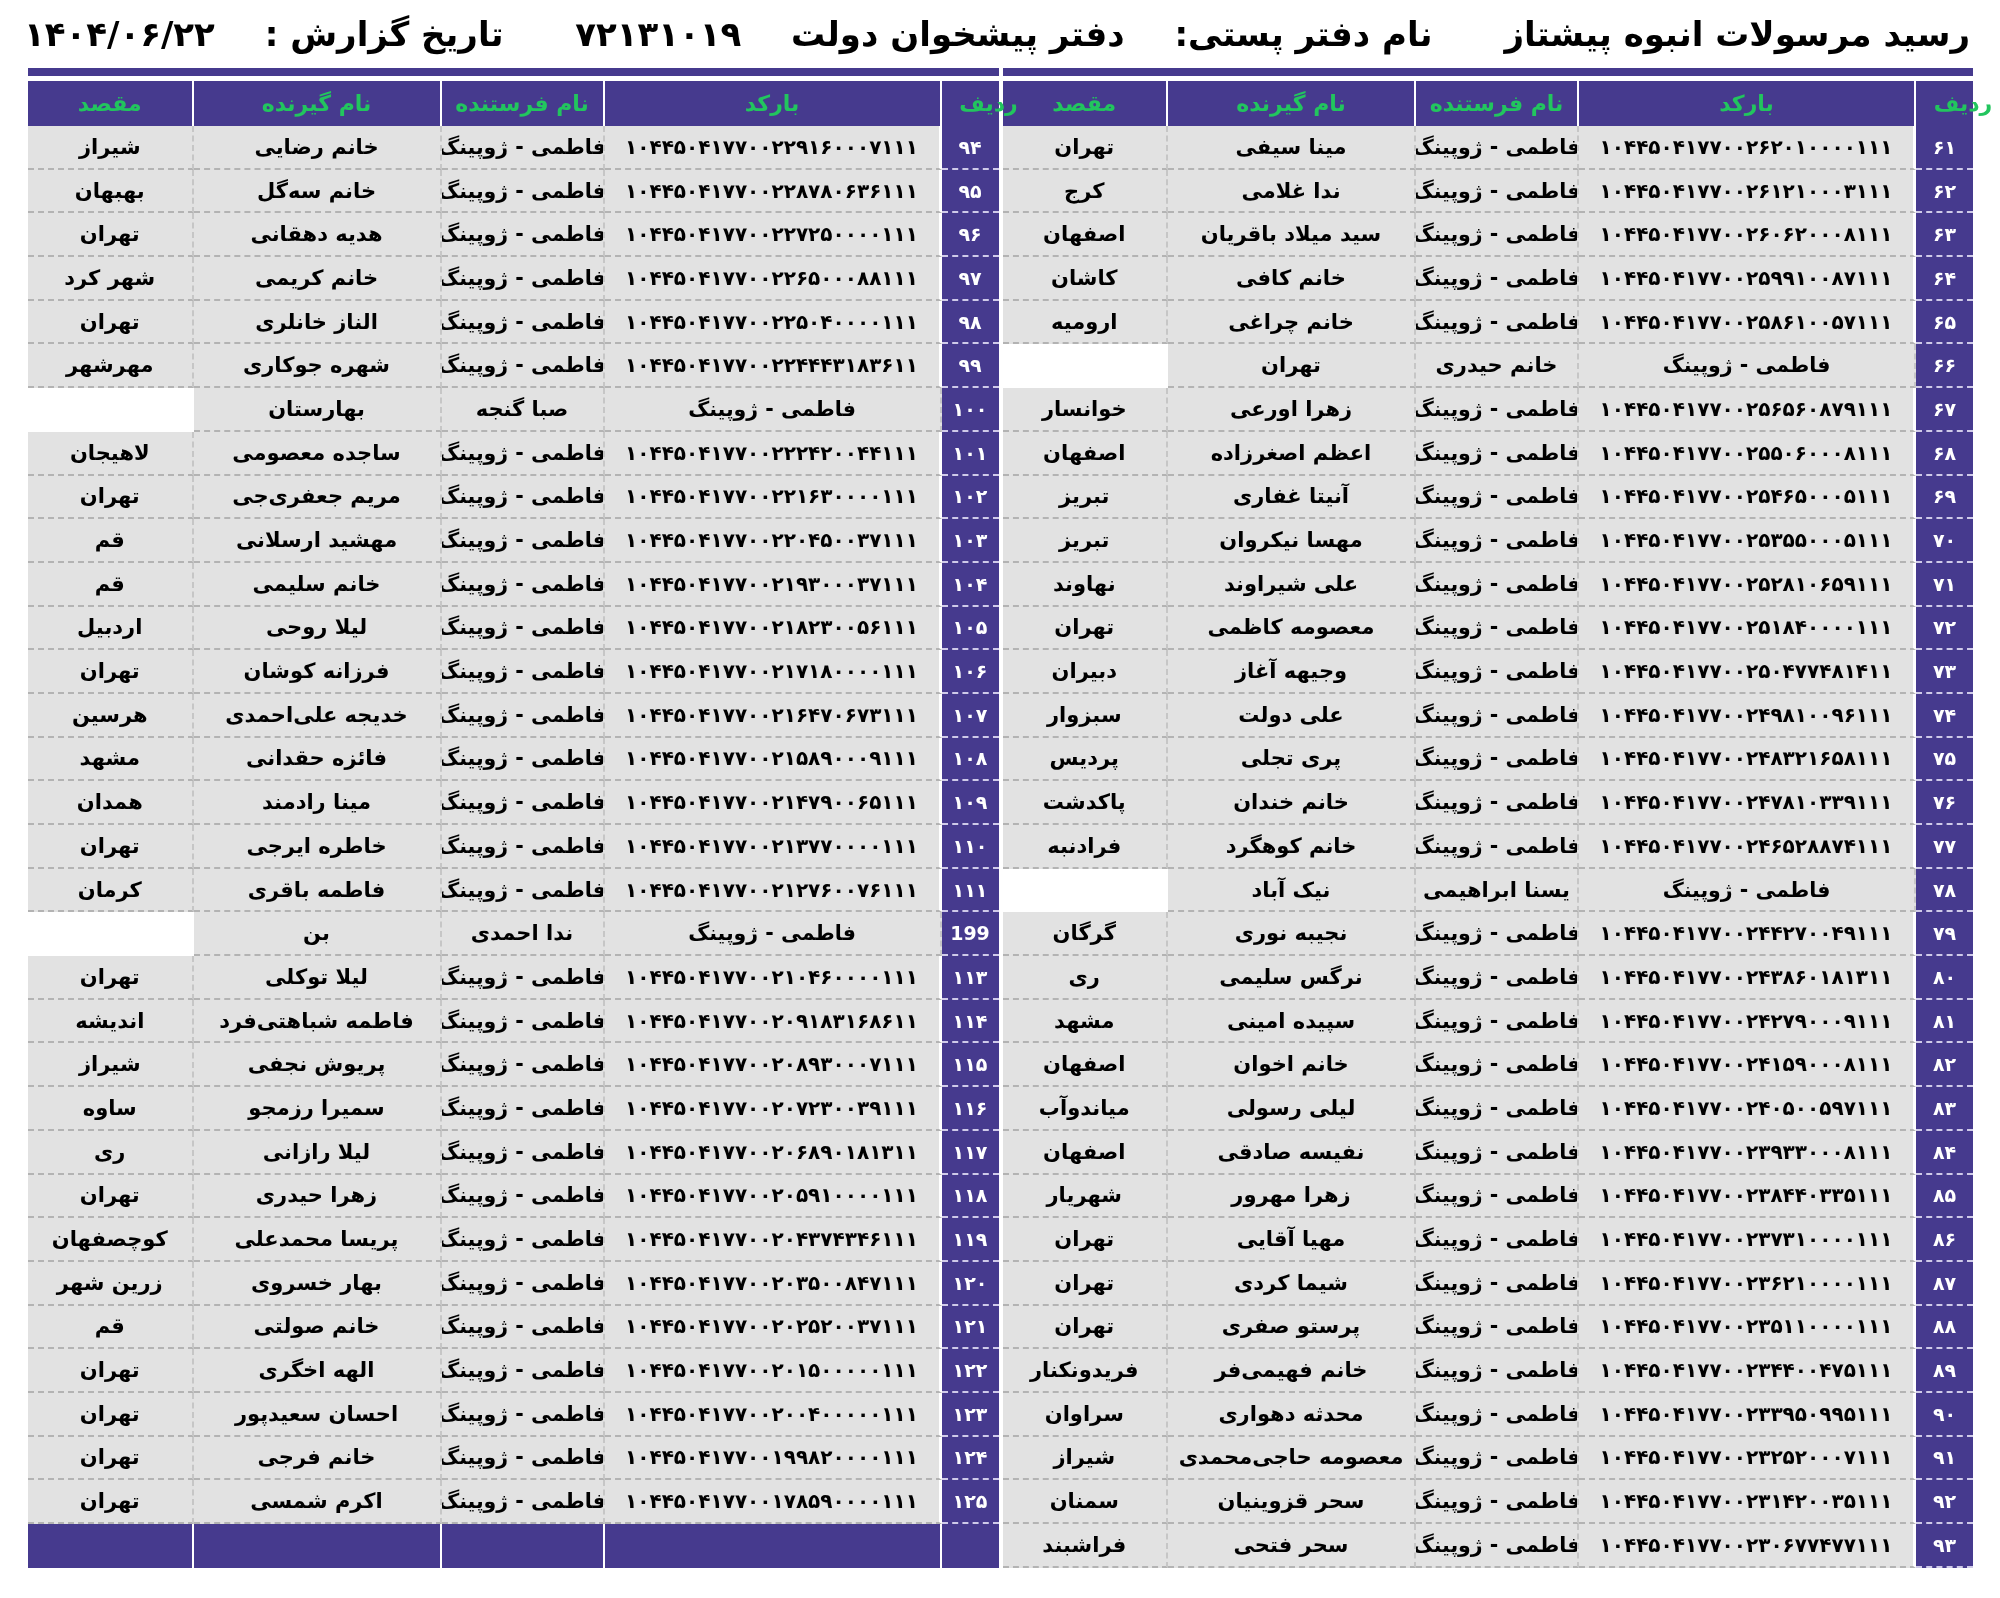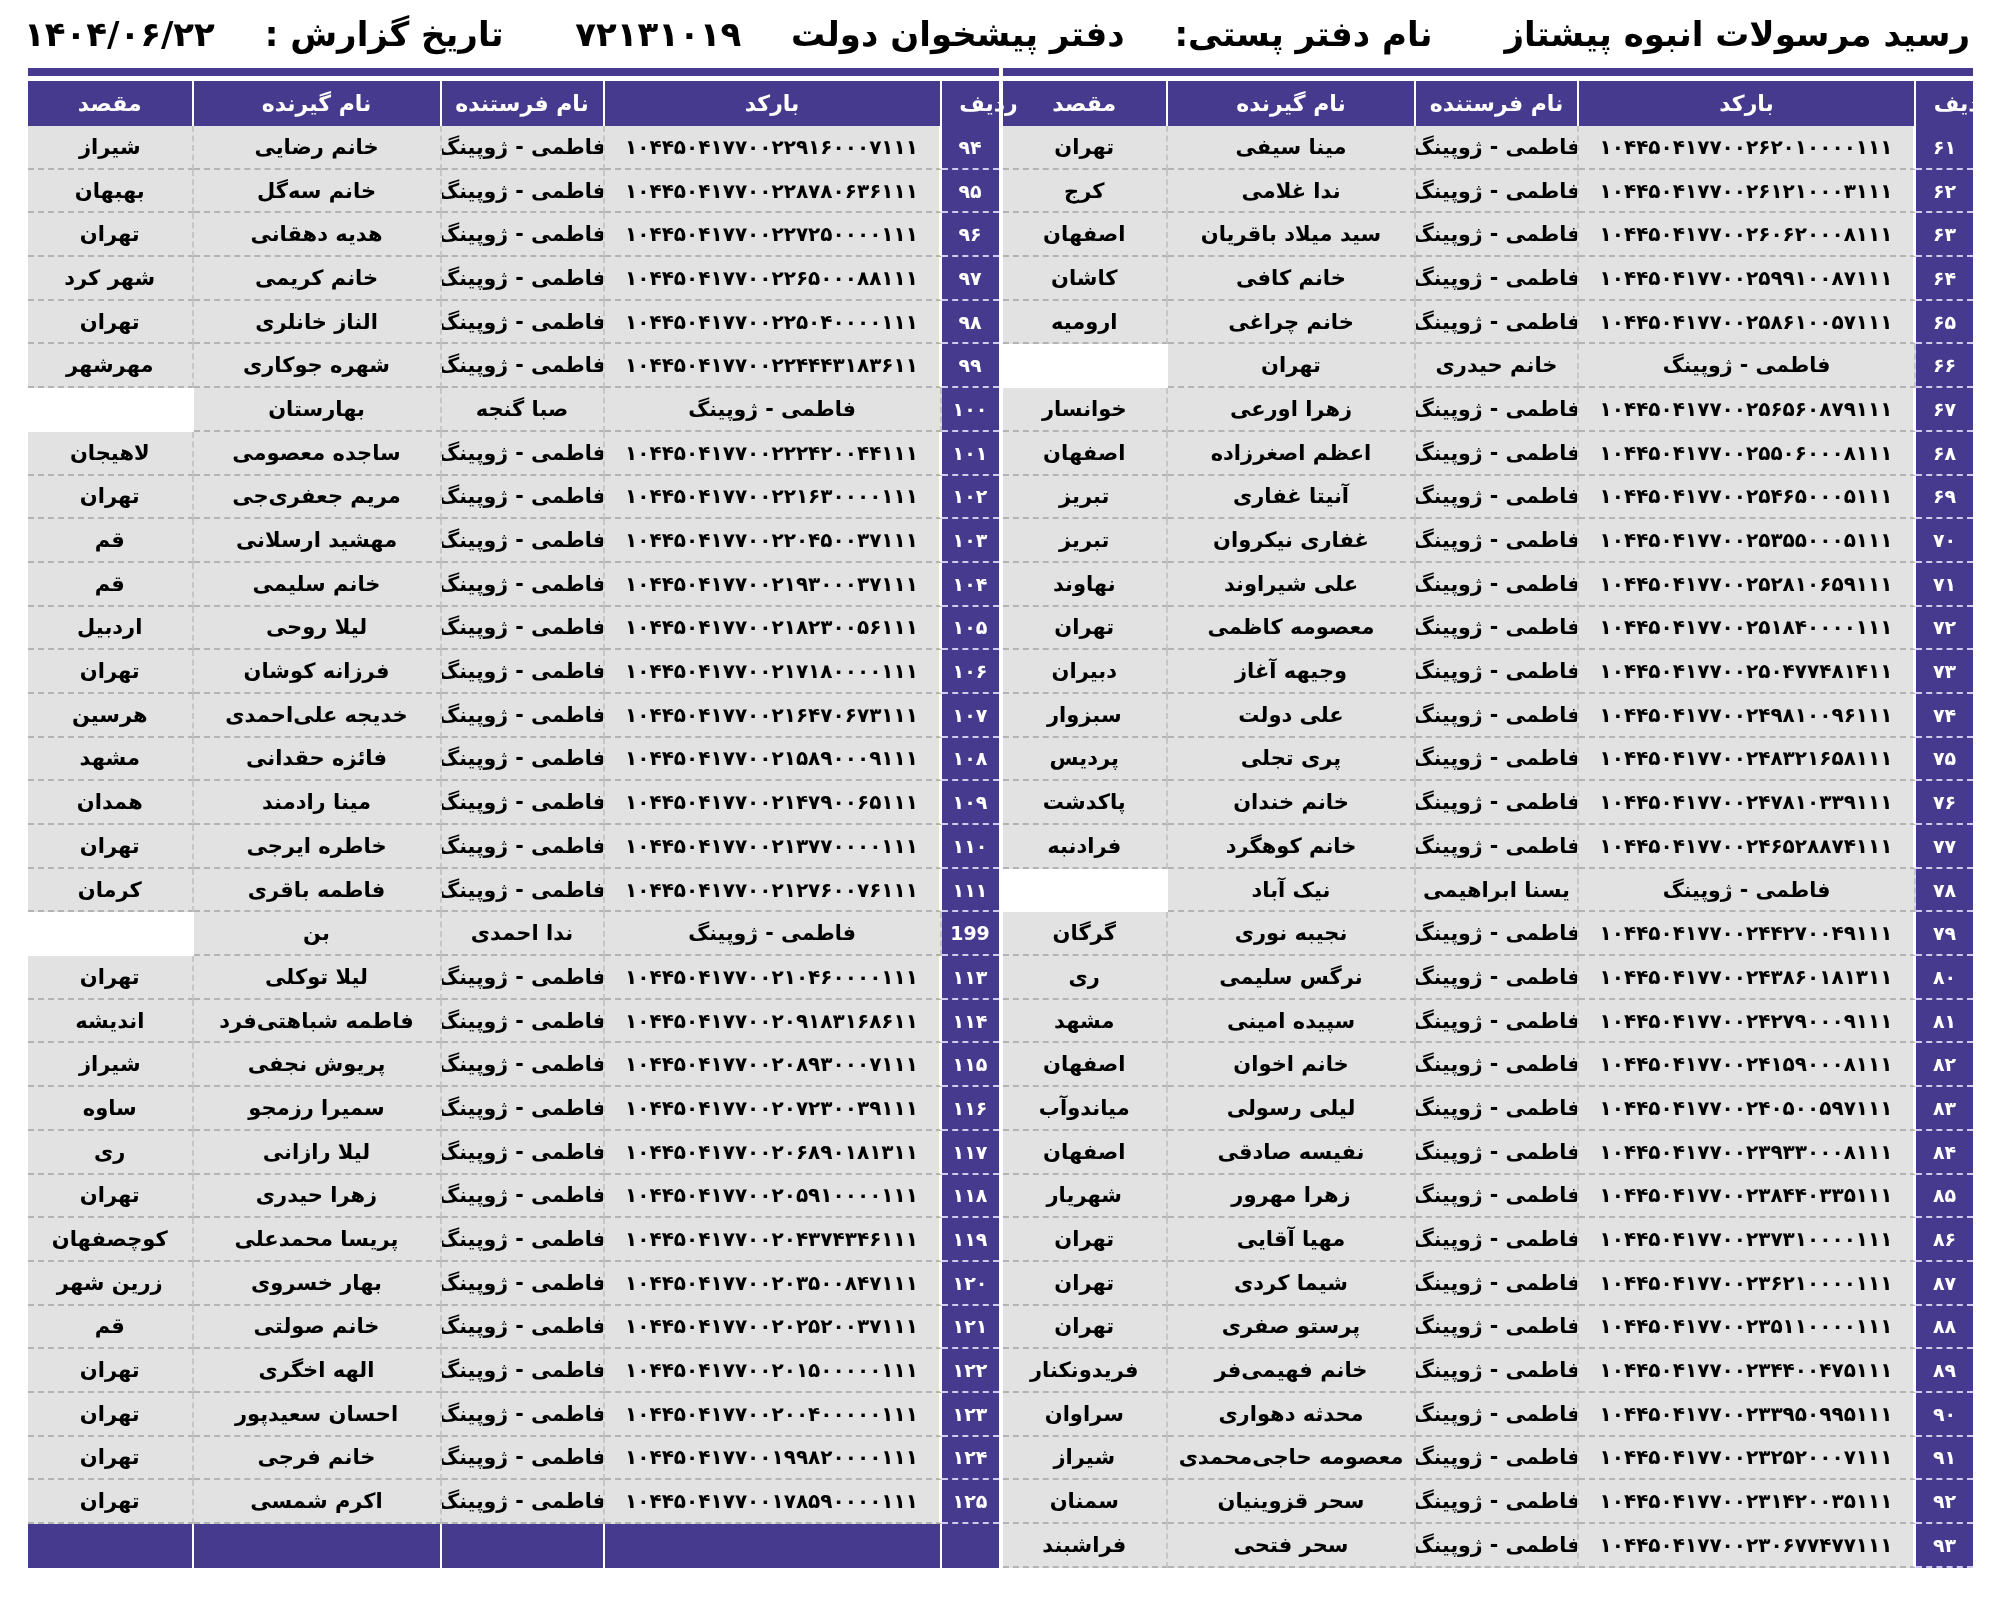--- a/index.html
+++ b/index.html
@@ -25,21 +25,21 @@
   .titlebar .seg span:last-child{margin-inline-end:0;}
   .tables{
     display:flex;flex-direction:row;gap:4px;
     padding:8px 27px 0 28px;
   }
   .ptable{flex:1 1 0;min-width:0;}
   .topstrip{height:8px;background:var(--purple);margin-bottom:5px;}
   .thead,.trow{display:grid;grid-template-columns:var(--cols);}
   .thead{height:45px;}
   .hc{
-    background:var(--purple);color:#ffffff;font-size:22px;
+    background:var(--purple);color:#22c55e;font-size:22px;
     display:flex;align-items:center;justify-content:center;
     border-inline-start:2px solid #fff;
   }
   .hc:first-child{border-inline-start:none;padding-left:37px;}
   .trow{height:var(--rh);}
   .td{
     display:flex;align-items:center;justify-content:center;
     background:var(--cellgrey);font-size:20.5px;
     border-bottom:2px dashed var(--dash);
     border-inline-start:2px dashed var(--vdash);
@@ -144,21 +144,21 @@
           <div class="td num">۶۹</div>
           <div class="td bar">۱۰۴۴۵۰۴۱۷۷۰۰۲۵۴۶۵۰۰۰۵۱۱۱</div>
           <div class="td snd">فاطمی - ژوپینگ</div>
           <div class="td rcv">آنیتا غفاری</div>
           <div class="td dst">تبریز</div>
         </div>
         <div class="trow">
           <div class="td num">۷۰</div>
           <div class="td bar">۱۰۴۴۵۰۴۱۷۷۰۰۲۵۳۵۵۰۰۰۵۱۱۱</div>
           <div class="td snd">فاطمی - ژوپینگ</div>
-          <div class="td rcv">غفاری نیکروان</div>
+          <div class="td rcv">مهسا نیکروان</div>
           <div class="td dst">تبریز</div>
         </div>
         <div class="trow">
           <div class="td num">۷۱</div>
           <div class="td bar">۱۰۴۴۵۰۴۱۷۷۰۰۲۵۲۸۱۰۶۵۹۱۱۱</div>
           <div class="td snd">فاطمی - ژوپینگ</div>
           <div class="td rcv">علی شیراوند</div>
           <div class="td dst">نهاوند</div>
         </div>
         <div class="trow">

